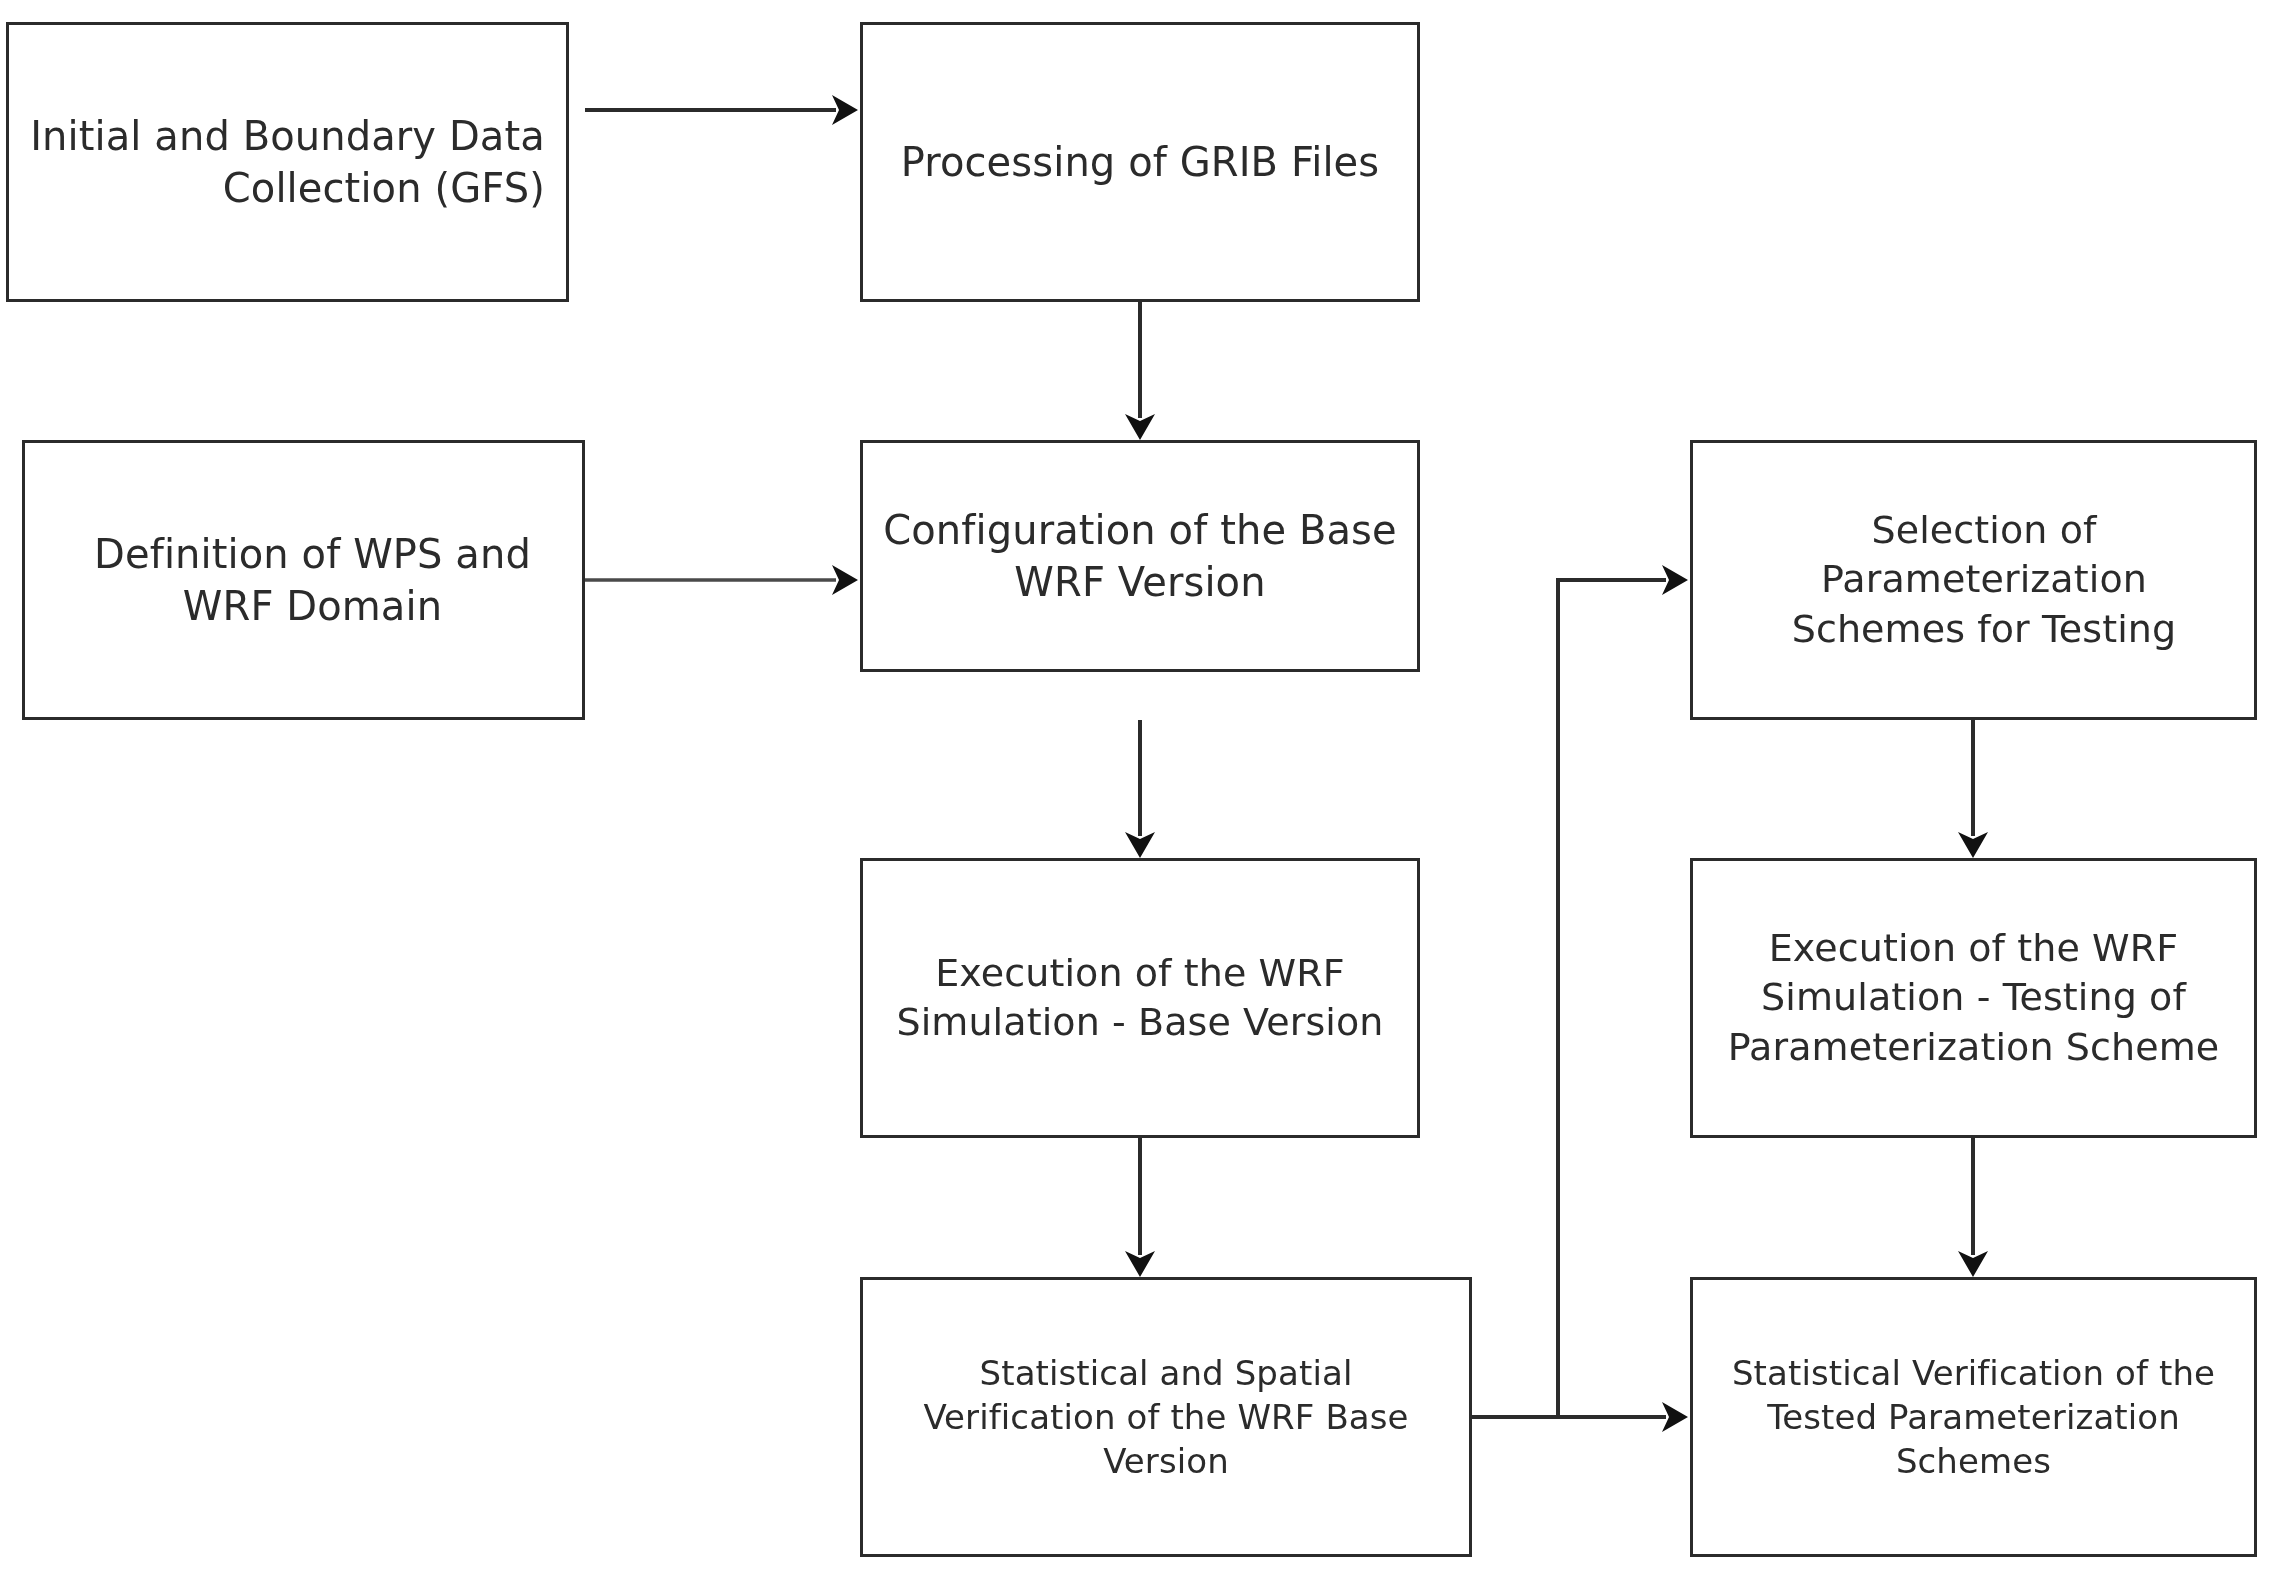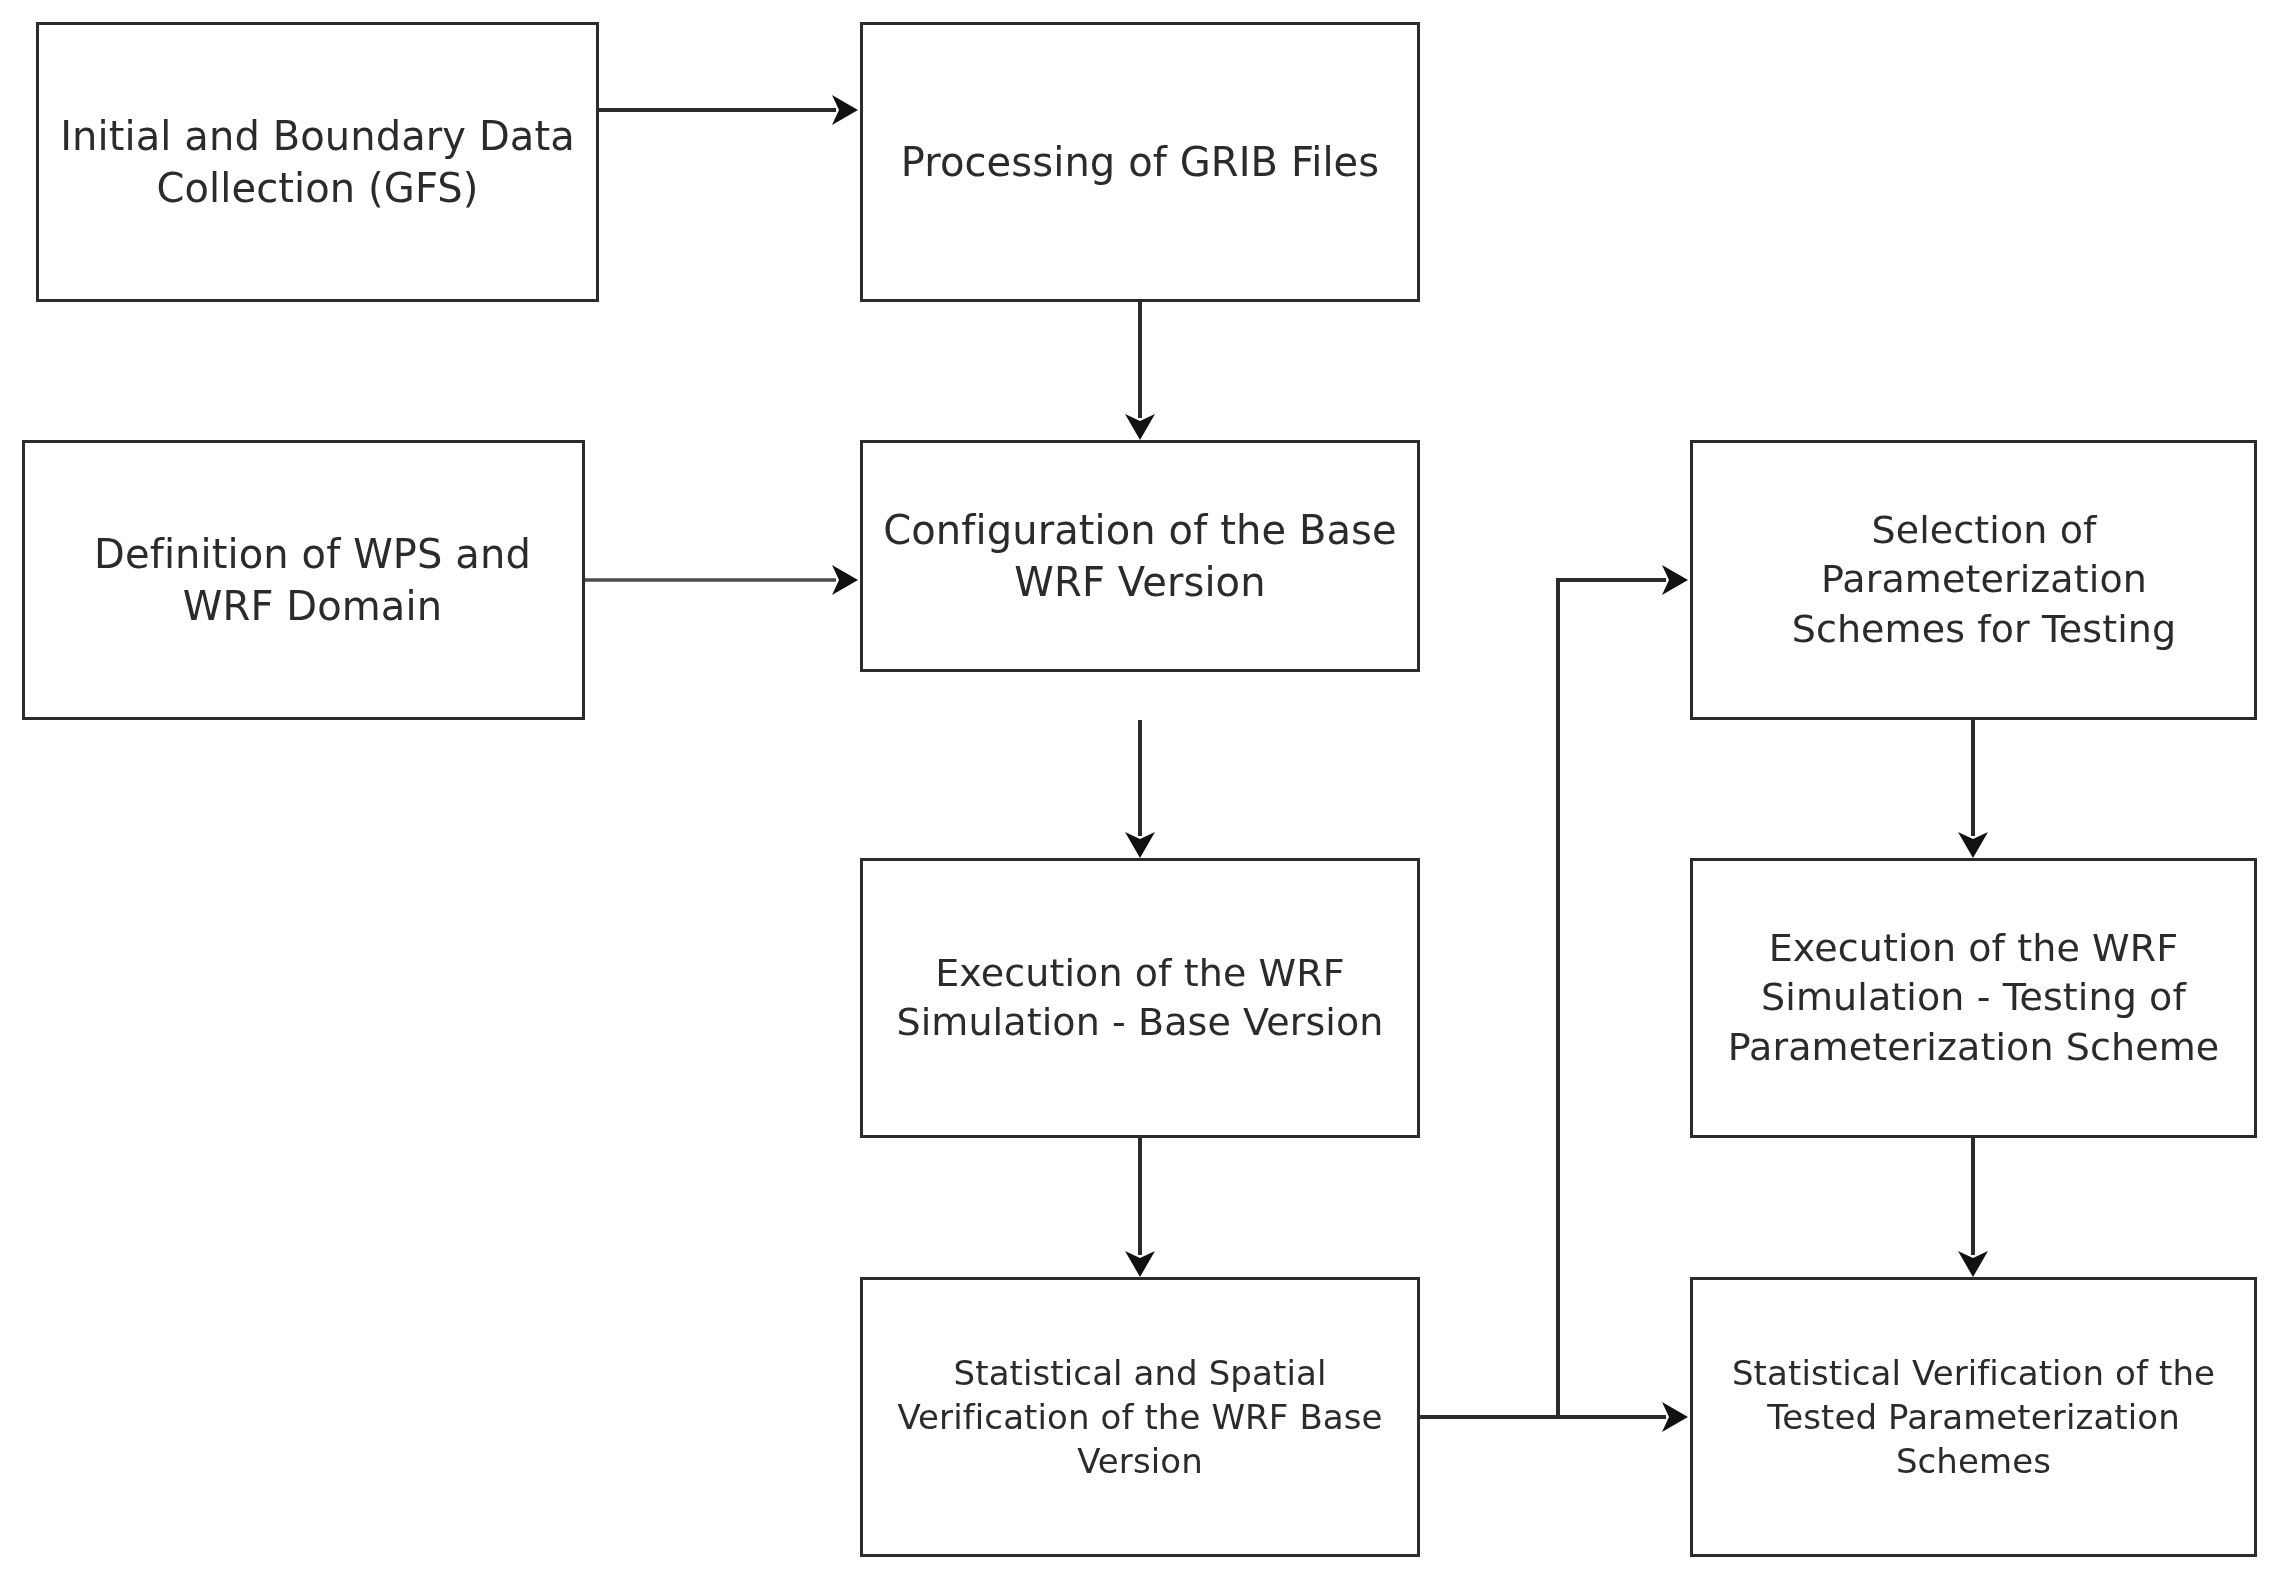--- a/index.html
+++ b/index.html
@@ -93,35 +93,35 @@
       <g>
         <path class="edge-path" d="M 1973 720 L 1973 836"></path>
         <polygon points="1973,858 1958,832 1973,839 1988,832" class="arrowhead"></polygon>
       </g>
       <g>
         <path class="edge-path" d="M 1973 1138 L 1973 1255"></path>
         <polygon points="1973,1277 1958,1251 1973,1258 1988,1251" class="arrowhead"></polygon>
       </g>
     </svg>
   <div id="node-layer">
-      <div class="node fs-lg" style="left: 36px; top: 22px; width: 563px; height: 280px;"><span>Initial and Boundary Data
+      <div class="node fs-lg" style="left: 6px; top: 22px; width: 563px; height: 280px; text-align: right;"><span>Initial and Boundary Data
 Collection (GFS)</span></div>
       <div class="node fs-lg" style="left: 860px; top: 22px; width: 560px; height: 280px;"><span>Processing of GRIB Files</span></div>
       <div class="node fs-lg" style="left: 22px; top: 440px; width: 563px; height: 280px; padding-left: 32px;"><span>Definition of WPS and
 WRF Domain</span></div>
       <div class="node fs-lg" style="left: 860px; top: 440px; width: 560px; height: 232px;"><span>Configuration of the Base
 WRF Version</span></div>
       <div class="node fs-md" style="left: 1690px; top: 440px; width: 567px; height: 280px; padding-left: 35px;"><span>Selection of
 Parameterization
 Schemes for Testing</span></div>
       <div class="node fs-md" style="left: 860px; top: 858px; width: 560px; height: 280px;"><span>Execution of the WRF
 Simulation - Base Version</span></div>
       <div class="node fs-md" style="left: 1690px; top: 858px; width: 567px; height: 280px;"><span>Execution of the WRF
 Simulation - Testing of
 Parameterization Scheme</span></div>
-      <div class="node fs-sm" style="left: 860px; top: 1277px; width: 560px; height: 280px;"><span>Statistical and Spatial
+      <div class="node fs-sm" style="left: 860px; top: 1277px; width: 612px; height: 280px;"><span>Statistical and Spatial
 Verification of the WRF Base
 Version</span></div>
       <div class="node fs-sm" style="left: 1690px; top: 1277px; width: 567px; height: 280px;"><span>Statistical Verification of the
 Tested Parameterization
 Schemes</span></div>
     </div>
 </div>
 
 </body></html>

